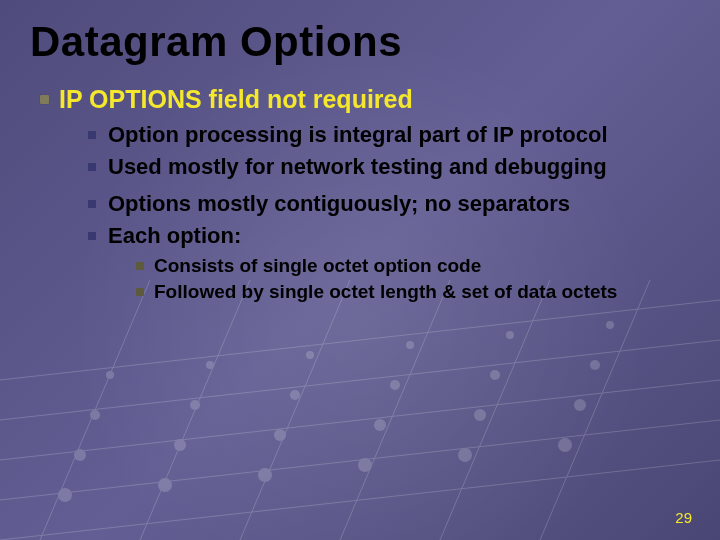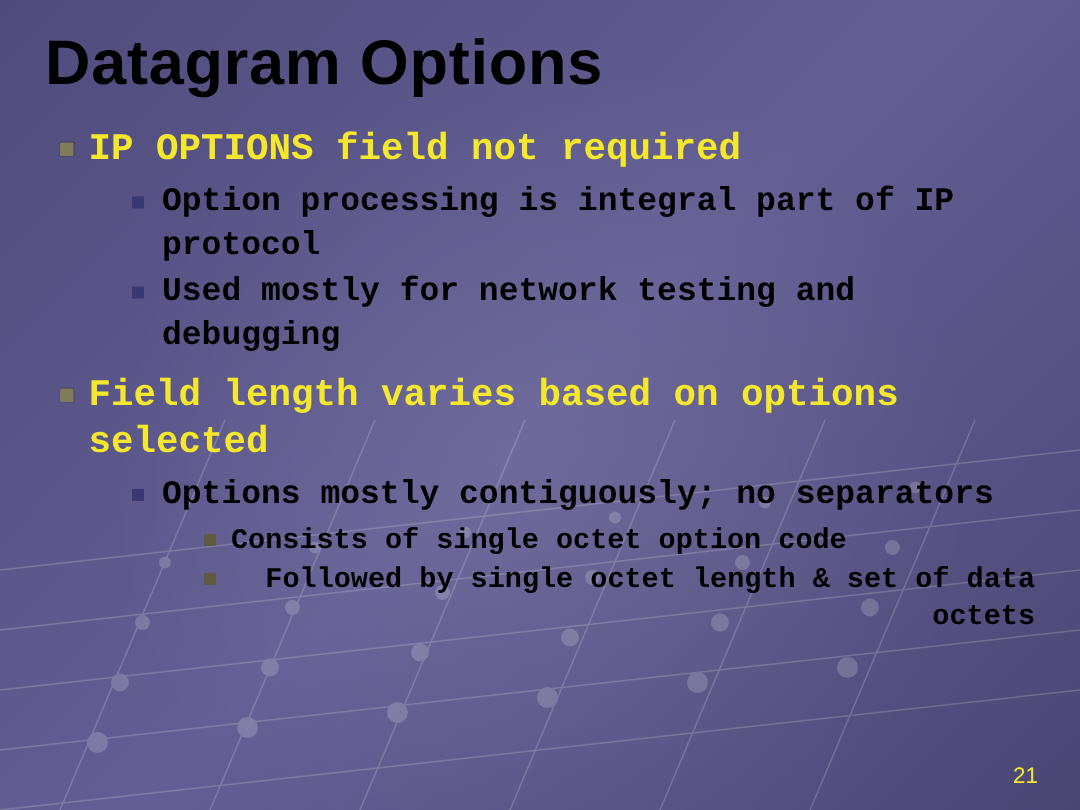--- a/index.html
+++ b/index.html
@@ -26,21 +26,21 @@
     height: 100%;
     padding: 18px 30px 0 30px;
   }
   .title {
     font-size: 42px;
     font-weight: bold;
     color: #000;
     margin-bottom: 18px;
     letter-spacing: 0.5px;
   }
-  .content { padding-left: 10px; font-family: Liberation Mono, monospace; }
+  .content { padding-left: 10px; }
   .level1 {
     display: flex;
     align-items: flex-start;
     margin-bottom: 6px;
   }
   .level1 .bullet-disc {
     width: 9px; height: 9px;
     background: #807c5a;
     border-radius: 1px;
     margin-top: 11px;
@@ -163,35 +163,35 @@
       <span class="bullet-sq"></span>
       <span class="text">Option processing is integral part of IP protocol</span>
     </div>
     <div class="level2">
       <span class="bullet-sq"></span>
       <span class="text">Used mostly for network testing and debugging</span>
     </div>
 
     <div class="spacer"></div>
 
-    <div class="level1">
-      <span class="bullet-disc"></span>
-      <span class="text">Field length varies based on options selected</span>
-    </div>
 
     <div class="level2">
       <span class="bullet-sq"></span>
       <span class="text">Options mostly contiguously; no separators</span>
+    </div>
+    <div class="level2">
+      <span class="bullet-sq"></span>
+      <span class="text">Each option:</span>
     </div>
 
     <div class="level3">
       <span class="bullet-disc"></span>
       <span class="text">Consists of single octet option code</span>
     </div>
     <div class="level3">
       <span class="bullet-disc"></span>
       <span class="text">Followed by single octet length &amp; set of data octets</span>
     </div>
 
   </div>
 
-  <div class="page-num">21</div>
+  <div class="page-num">29</div>
 </div>
 
 </body></html>

